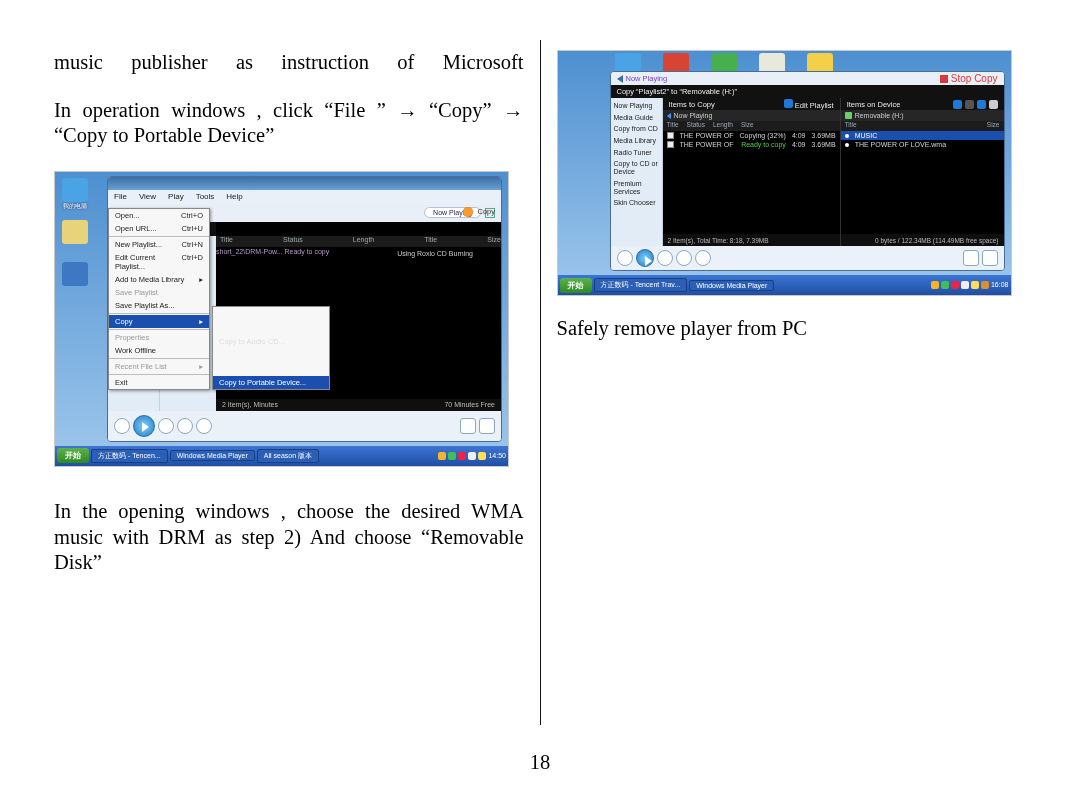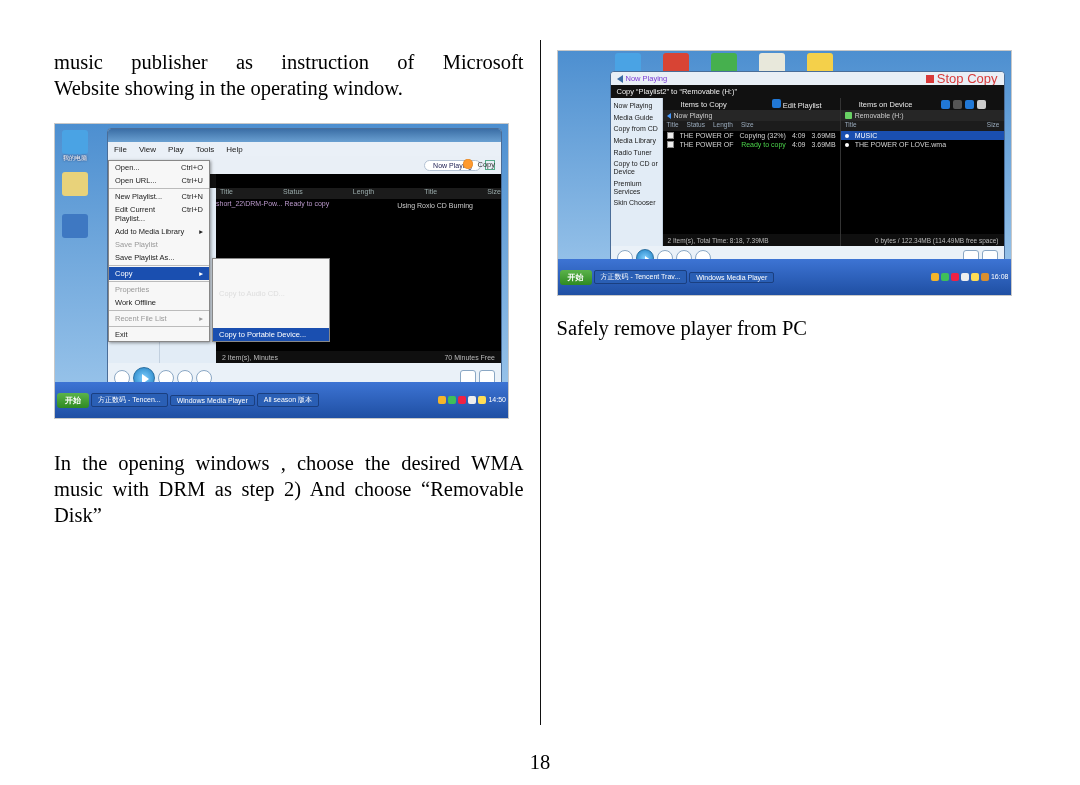--- a/index.html
+++ b/index.html
@@ -28,21 +28,21 @@
     font-size: 8px; color: #222;
     margin-bottom: 32px;
     overflow: hidden;
   }
   .xp-desktop { position: absolute; inset: 0; background: linear-gradient(#4d8fd0, #9fc8ec); }
   .xp-desk-icon { position:absolute; width:28px; height:34px; left:6px; }
   .xp-desk-icon .ic { width:26px; height:24px; border-radius:3px; margin:0 auto; }
   .xp-desk-icon .lbl { color:#fff; font-size:6px; text-align:center; text-shadow:0 0 2px #003; }
   
   .taskbar {
-    position:absolute; left:0; right:0; bottom:0; height:36px;
+    position:absolute; left:0; right:0; bottom:0; height:20px;
     background: linear-gradient(#3d74d4, #1f4fa3);
     display:flex; align-items:center; color:#fff; font-size:8px;
     padding:0 2px; gap:2px;
   }
   .start { background:linear-gradient(#5bb34a,#2f8a22); border-radius:3px; padding:2px 8px; font-weight:bold; color:#fff; }
   .task { background:#2a5fb5; border:1px solid #1a3f80; border-radius:2px; padding:1px 6px; white-space:nowrap; font-size:7px; }
   .tray { margin-left:auto; display:flex; gap:2px; font-size:7px; }
 
   
   .wmp {
@@ -105,50 +105,50 @@
   .wmp-controls .play:after { content:""; position:absolute; left:8px; top:6px; border-left:7px solid #fff; border-top:5px solid transparent; border-bottom:5px solid transparent; }
 
   
   .shot2 { width:455px; height:246px; margin-bottom:20px; }
   .shot2 .wmp { left:52px; top:20px; }
   .desk-row { position:absolute; top:2px; left:50px; display:flex; gap:8px; }
   .desk-row .xp-desk-icon { position:static; width:40px; height:auto; }
   .wmp-main2 { flex:1; background:#000; display:flex; position:relative; }
   .pane { flex:1; position:relative; color:#ddd; font-size:7px; }
   .pane + .pane { border-left:1px solid #333; }
-  .pane-hdr { height:12px; background:#111; color:#e8e8e8; display:flex; align-items:center; justify-content:space-between; padding:0 18px; font-size:7.5px; }
+  .pane-hdr { height:12px; background:#111; color:#e8e8e8; display:flex; align-items:center; justify-content:space-between; padding:0 6px; font-size:7.5px; }
   .pane-hdr.right { justify-content:flex-end; gap:3px; }
   .pane-hdr .sq { width:9px; height:9px; background:#2178d6; border-radius:2px; display:inline-block; }
   .pane-cols { height:10px; background:#1c1c1c; color:#8fa; display:flex; font-size:6.5px; padding:0 4px; gap:8px; }
   .pane-cols span { color:#9ab; }
   .track { display:flex; gap:6px; padding:1px 4px; font-size:7px; color:#d4d4d4; align-items:center; }
   .track .cb { width:7px; height:7px; border:1px solid #888; background:#eee; }
   .track .nm { flex:1; white-space:nowrap; overflow:hidden; }
   .track.sel { background:#1a4fb0; color:#fff; }
   .track .green { color:#4bd34b; }
   .pane-status { position:absolute; left:0; right:0; bottom:0; height:12px; background:#0f0f0f; color:#bbb; font-size:6.5px; display:flex; justify-content:space-between; padding:0 5px; align-items:center; }
   .now-row { height:13px; background:#e9eff6; display:flex; align-items:center; padding:0 6px; justify-content:space-between; }
   .now-row .left { display:flex; gap:3px; align-items:center; }
   .now-row .arrow { width:0; height:0; border-top:4px solid transparent; border-bottom:4px solid transparent; border-right:6px solid #3a6ca5; }
   .now-row .txt { color:#7a3bd3; font-size:7.5px; }
-  .now-row .stop { color:#d83a3a; font-size:13px; display:flex; gap:3px; align-items:center;justify-content:flex-end; }
+  .now-row .stop { color:#d83a3a; font-size:10px; display:flex; gap:3px; align-items:center;justify-content:flex-end; }
   .now-row .stop:before { content:""; width:8px;height:8px; background:#d83a3a; }
   .cap { height:13px; background:#111; color:#eee; font-size:7.5px; display:flex; align-items:center; padding:0 6px; }
   .tray .ic { width:8px; height:8px; border-radius:2px; display:inline-block; }
 </style>
 </head>
 <body>
 
 <div class="page">
 
   <div class="col">
     <p>
       <span class="justify-full" style="display:block">music publisher as instruction of Microsoft</span>
-      <span>Website showing  in the operating window.</span>
     </p>
+    <p class="justify">In operation windows , click “File ” → “Copy” → “Copy to Portable Device”</p>
 
     <div class="shot">
       <div class="xp-desktop"></div>
       <div class="xp-desk-icon" style="top:6px">
           <div class="ic" style="background:#4aa3e4"></div>
           <div class="lbl">我的电脑</div>
         </div>
       <div class="xp-desk-icon" style="top:48px">
           <div class="ic" style="background:#e8d27a"></div>
         </div>

